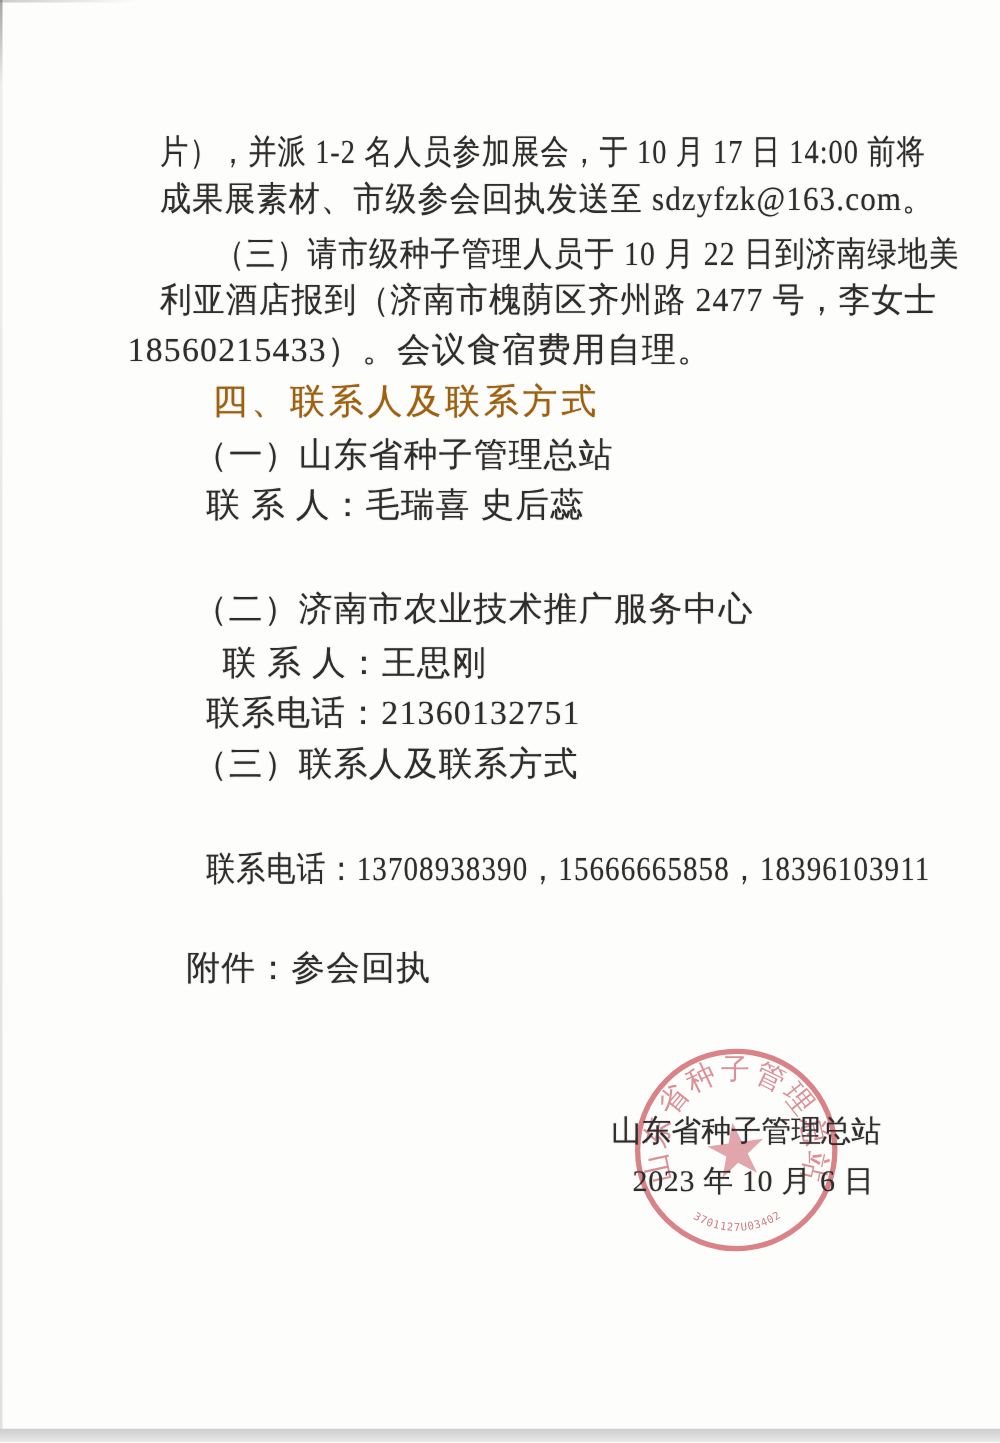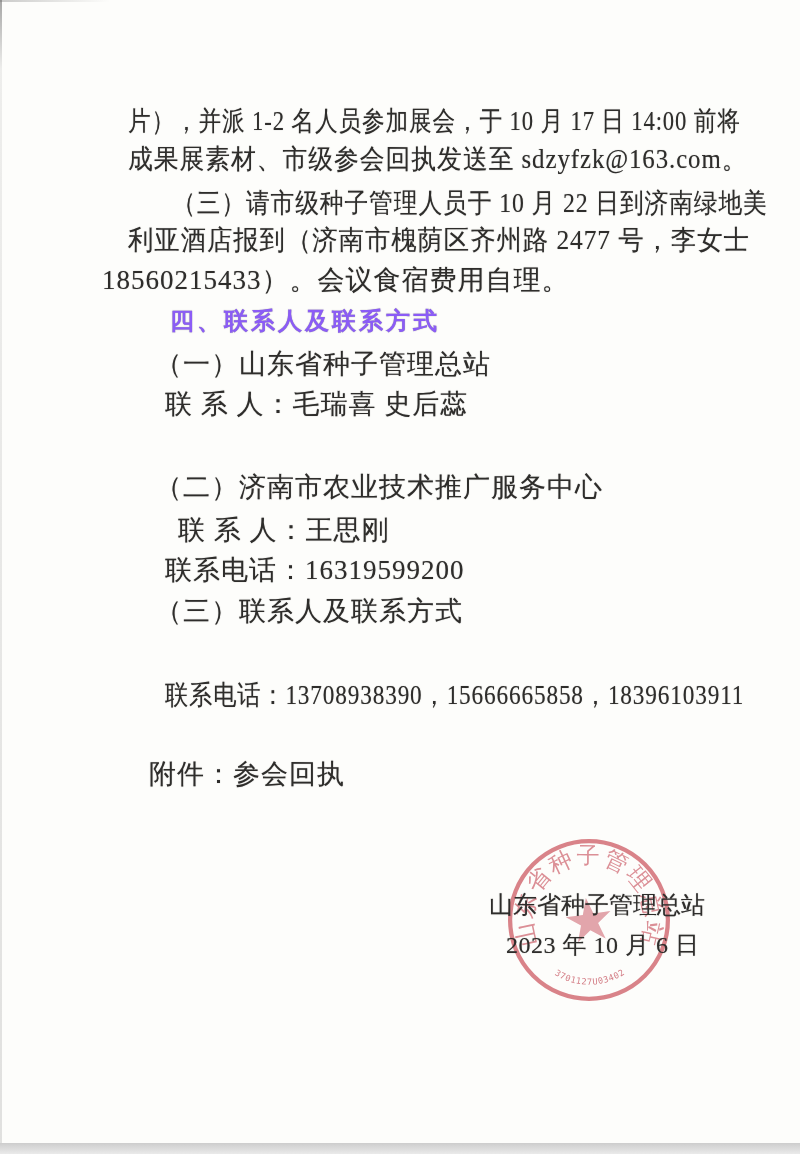--- a/index.html
+++ b/index.html
@@ -9,21 +9,21 @@
   }
   .line{
     position:absolute;white-space:nowrap;height:38px;line-height:38px;
     font-size:27px;color:#2e2d2b;letter-spacing:1px;
     text-shadow:0 0 1px rgba(46,45,43,.45);
     transform-origin:left center;
     font-family:"Liberation Serif","DejaVu Serif",serif;
   }
   .heading{
     font-family:"Liberation Sans","DejaVu Sans",sans-serif;
-    font-weight:700;font-size:24px;letter-spacing:3px;color:#8b5cf6;
+    font-weight:400;font-size:28px;letter-spacing:3px;color:#a16207;
     text-shadow:0 0 1px rgba(30,30,30,.5);
   }
   .sig{
     position:absolute;white-space:nowrap;z-index:3;
     font-size:24px;color:#2e2d2b;letter-spacing:1px;
     text-shadow:0 0 1px rgba(46,45,43,.45);
     font-family:"Liberation Serif","DejaVu Serif",serif;
   }
   .seal-wrap{
     position:absolute;left:500px;top:831px;width:178px;height:178px;
@@ -54,21 +54,21 @@
   <div class="line" style="top:221px;left:128px;transform:scaleX(.94)">利亚酒店报到（济南市槐荫区齐州路 2477 号，李女士</div>
   <div class="line" style="top:261px;left:102px">18560215433）。会议食宿费用自理。</div>
 
   <div class="line heading" style="top:302px;left:170px">四、联系人及联系方式</div>
 
   <div class="line" style="top:345px;left:155px">（一）山东省种子管理总站</div>
   <div class="line" style="top:385px;left:165px">联 系 人：毛瑞喜  史后蕊</div>
 
   <div class="line" style="top:468px;left:155px">（二）济南市农业技术推广服务中心</div>
   <div class="line" style="top:511px;left:178px">联 系 人：王思刚</div>
-  <div class="line" style="top:551px;left:165px">联系电话：16319599200</div>
+  <div class="line" style="top:551px;left:165px">联系电话：21360132751</div>
 
   <div class="line" style="top:592px;left:155px">（三）联系人及联系方式</div>
   <div class="line" style="top:676px;left:165px;transform:scaleX(.86)">联系电话：13708938390，15666665858，18396103911</div>
 
   <div class="line" style="top:755px;left:149px">附件：参会回执</div>
 
   <svg class="seal-wrap" viewBox="0 0 176 176" aria-hidden="true">
     <defs>
       <path id="arcTop" d="M 37.3 111.7 A 56 56 0 1 1 138.7 111.7" fill="none"></path>
       <path id="arcBottom" d="M 49.5 139.1 A 64 64 0 0 0 126.5 139.1" fill="none"></path>

